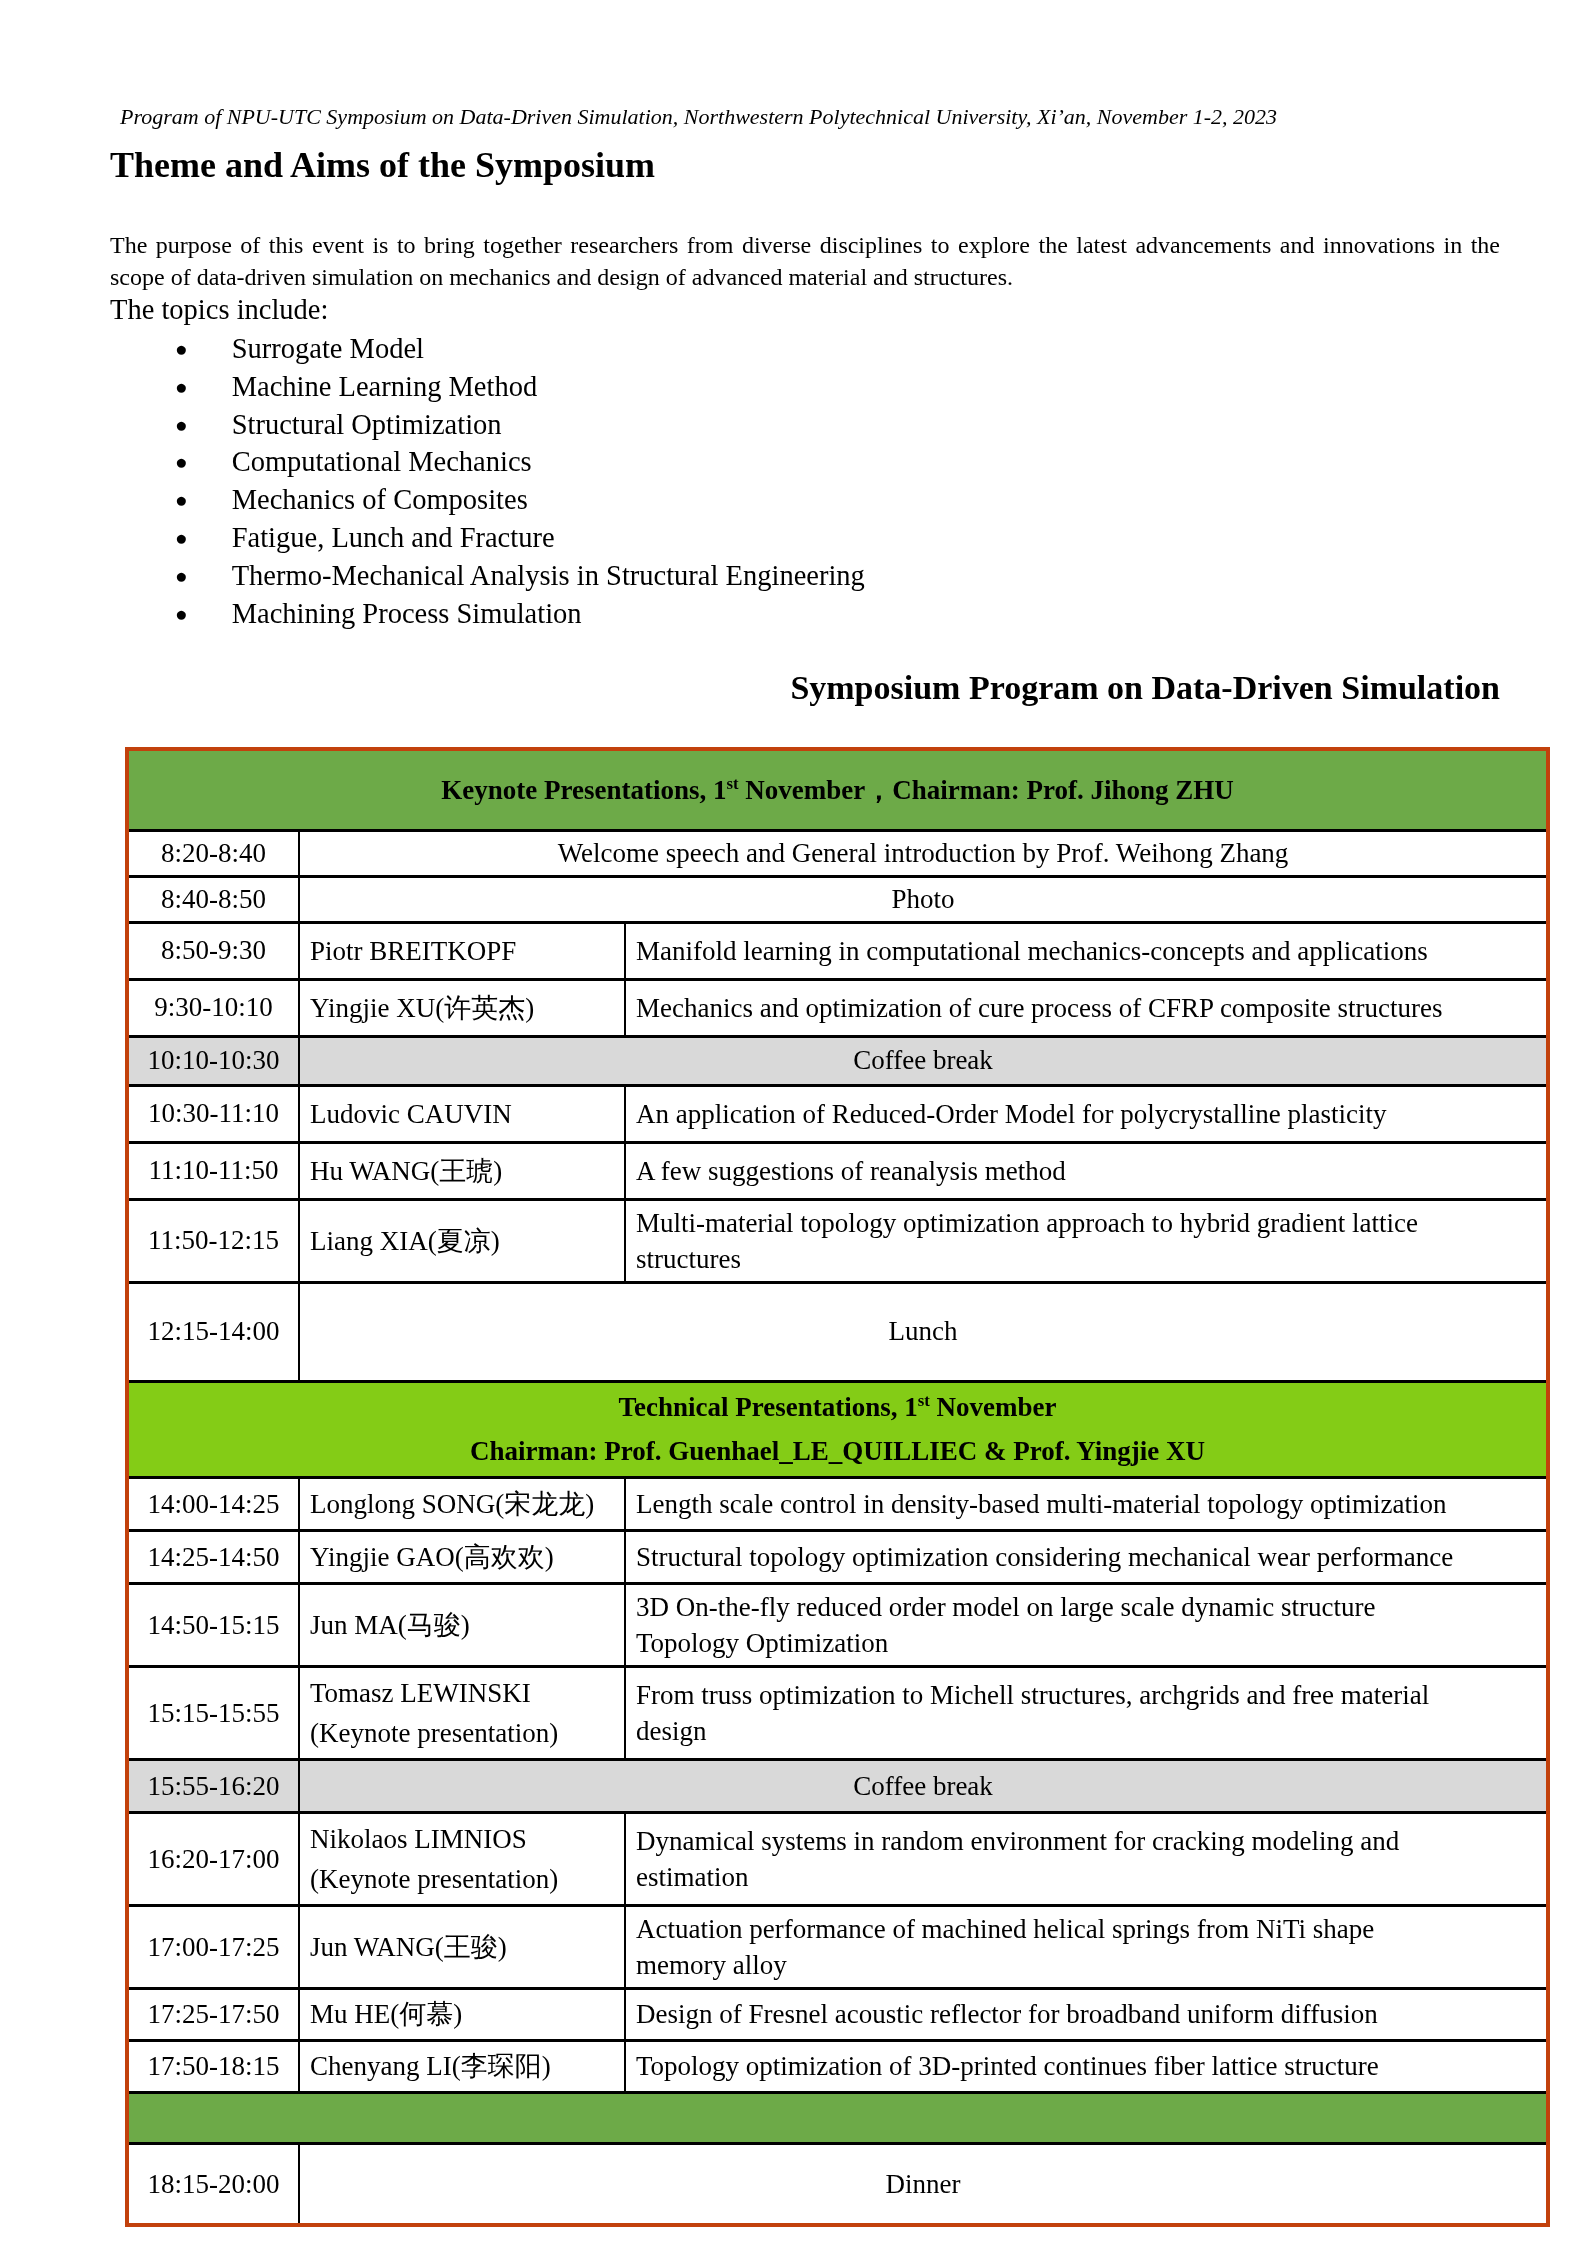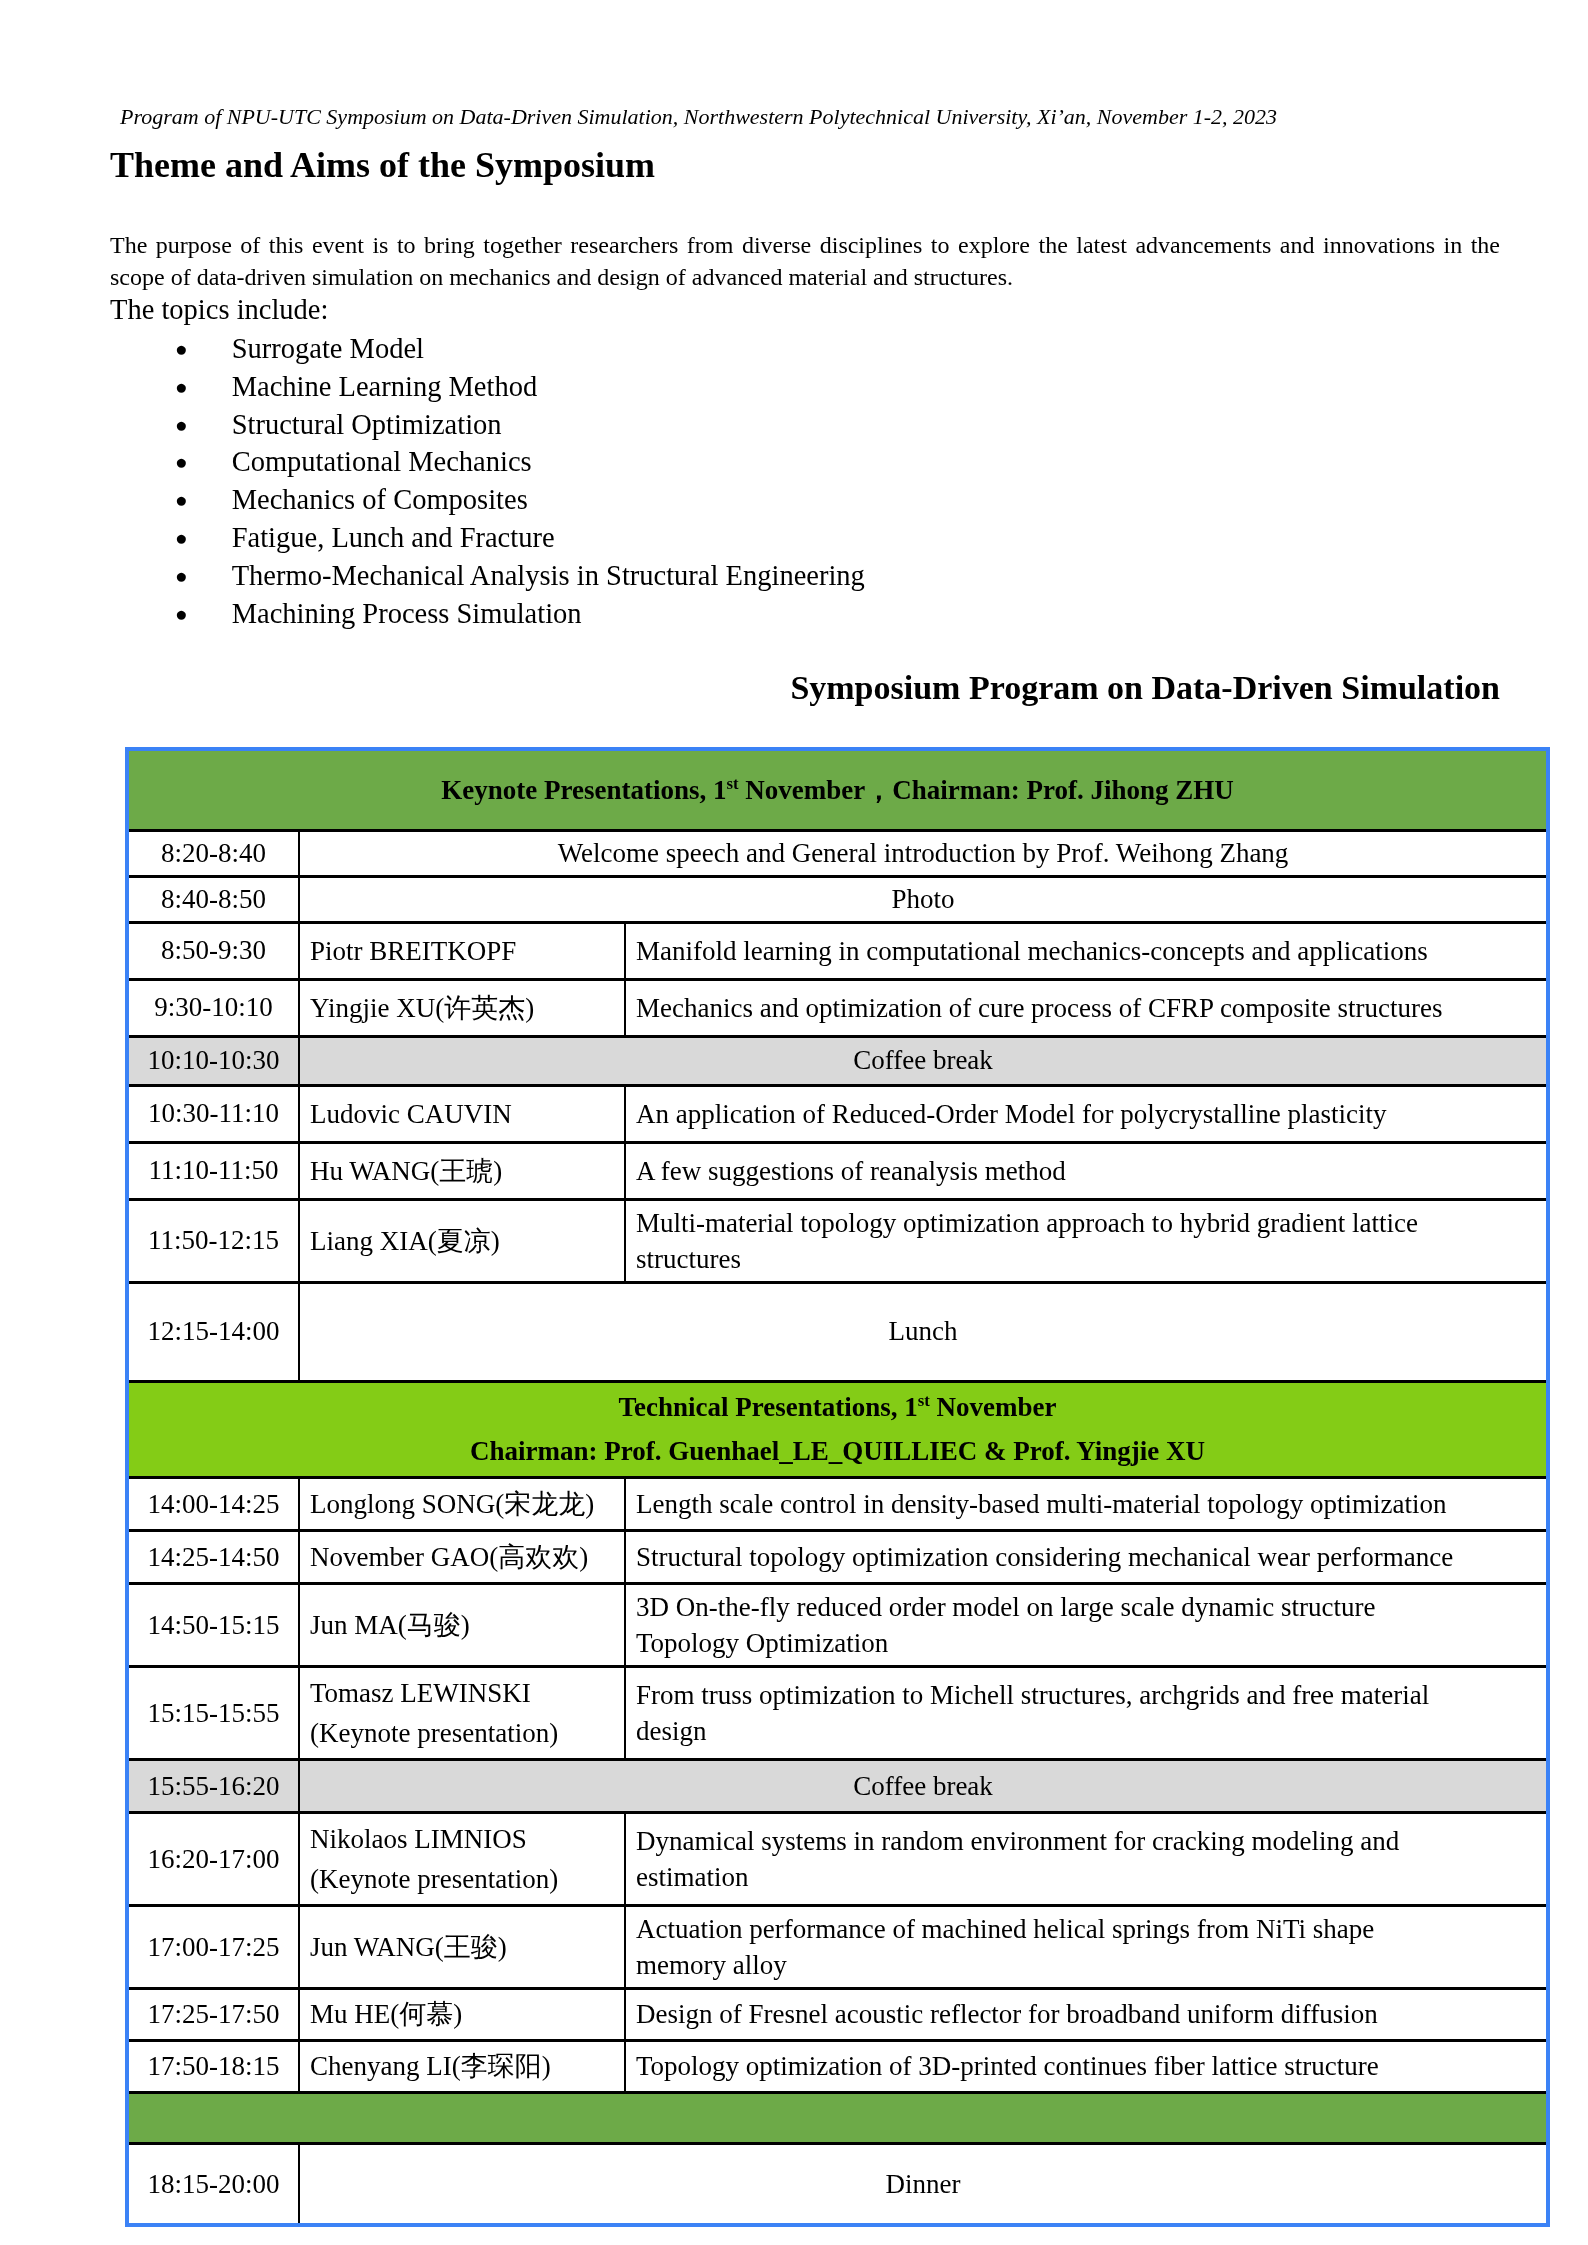--- a/index.html
+++ b/index.html
@@ -14,21 +14,21 @@
   p.intro { font-size:24px; line-height:1.33; text-align:justify; margin:44px 0 0 0; }
   p.topics-label { font-size:28.5px; margin:0; }
   ul.topics { list-style:none; margin:4px 0 0 0; padding:0 0 0 65px; }
   ul.topics li { font-size:28.5px; line-height:1.33; }
   ul.topics li::before { content:"●"; font-size:21px; margin-right:44px; position:relative; top:-2px; }
   h2.program-title { text-align:right; font-size:34px; font-weight:bold; margin:36px 0 0 0; }
 
   table.program {
     border-collapse:collapse; table-layout:fixed;
     width:1421px; margin:40px 0 0 15px;
-    border:4px solid #3b82f6;
+    border:4px solid #c2410c;
   }
   table.program td {
     border:2px solid #000; border-top-width:3px; border-bottom-width:3px;
     font-size:27px; vertical-align:middle; padding:2px 10px;
     overflow:hidden;
   }
   td.time { text-align:center; padding:2px 4px; }
   td.center { text-align:center; }
   td.speaker { text-align:left; padding-left:12px; }
   td.speaker .line { display:block; line-height:1.5; }
@@ -156,21 +156,21 @@
       <td class="time">14:00-14:25</td>
       <td class="speaker">
             <span class="line">Longlong SONG(宋龙龙)</span>
           </td>
       <td class="titlecell"><span class="wrap">Length scale control in density-based multi-material topology optimization</span></td>
     </tr>
 
     <tr class="h46">
       <td class="time">14:25-14:50</td>
       <td class="speaker">
-            <span class="line">November GAO(高欢欢)</span>
+            <span class="line">Yingjie GAO(高欢欢)</span>
           </td>
       <td class="titlecell"><span class="wrap">Structural topology optimization considering mechanical wear performance</span></td>
     </tr>
 
     <tr class="h76">
       <td class="time">14:50-15:15</td>
       <td class="speaker">
             <span class="line">Jun MA(马骏)</span>
           </td>
       <td class="titlecell"><span class="wrap narrow">3D On-the-fly reduced order model on large scale dynamic structure Topology Optimization</span></td>

